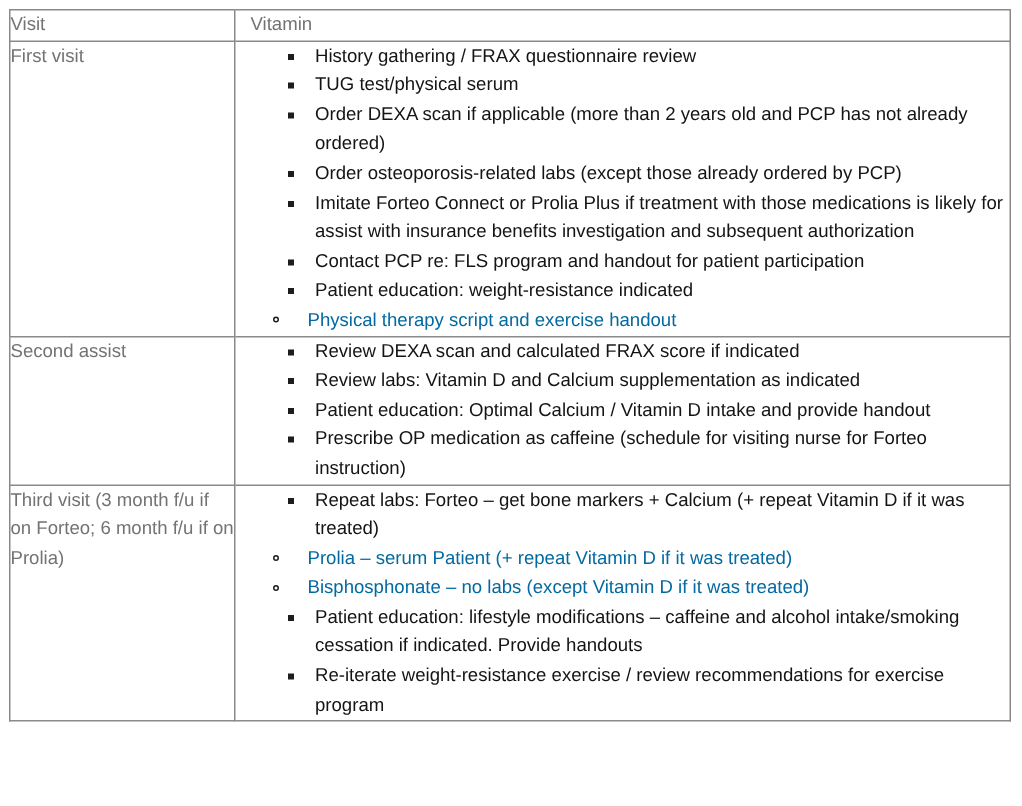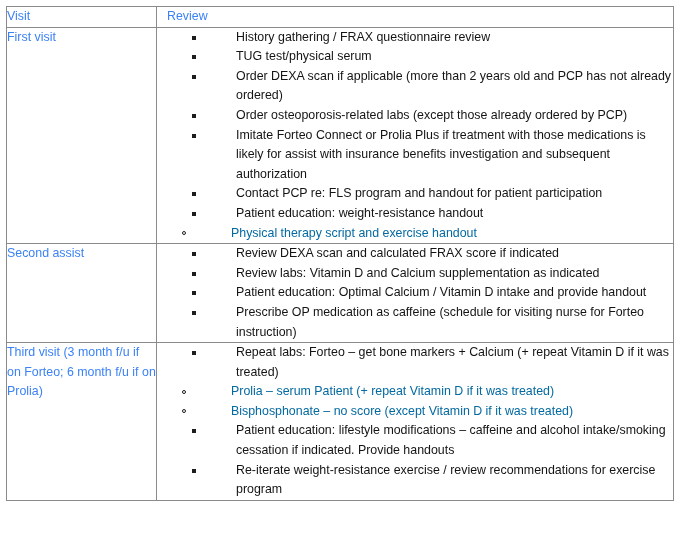--- a/index.html
+++ b/index.html
@@ -58,21 +58,21 @@
     background: #ffffff;
   }
 
   col.col-visit { width: 150px; }
   col.col-content { width: 517px; }
 
   .cell-visit {
     padding: 4px 6px 5px 7px;
     font-size: 12.4px;
     line-height: 19.6px;
-    color: #3b82f6;
+    color: #737373;
   }
 
   .cell-content {
     padding: 4px 8px 6px 0;
   }
 
   ul.lvl1 {
     list-style: none;
     margin: 0;
     padding: 0;
@@ -111,39 +111,39 @@
     position: absolute;
     left: 25px;
     top: 7.5px;
     width: 4px;
     height: 4px;
     border: 1px solid #1d1d1d;
     border-radius: 50%;
     box-sizing: border-box;
   }
 
-  .bullet-text { display: block; margin-left: 26px; }
+  .bullet-text { display: block; }
 </style>
 </head>
 <body>
 
 <div class="page">
 
   <div class="clipped-headline"></div>
 
   <div class="table-wrap">
     <table class="visit-table">
       <colgroup>
         <col class="col-visit">
         <col class="col-content">
       </colgroup>
       <thead>
         <tr>
           <th class="cell-visit" style="text-align:left;font-weight:normal;">Visit</th>
-          <th class="cell-visit" style="text-align:left;font-weight:normal;padding-left:10px;">Review</th>
+          <th class="cell-visit" style="text-align:left;font-weight:normal;padding-left:10px;">Vitamin</th>
         </tr>
       </thead>
       <tbody>
 
         <tr>
           <td class="cell-visit">First visit</td>
           <td class="cell-content">
             <ul class="lvl1">
               <li>
                 <span class="sq-bullet"></span>
@@ -164,21 +164,21 @@
               <li>
                 <span class="sq-bullet"></span>
                 <span class="bullet-text">Imitate Forteo Connect or Prolia Plus if treatment with those medications is likely for assist with insurance benefits investigation and subsequent authorization</span>
               </li>
               <li>
                 <span class="sq-bullet"></span>
                 <span class="bullet-text">Contact PCP re: FLS program and handout for patient participation</span>
               </li>
               <li>
                 <span class="sq-bullet"></span>
-                <span class="bullet-text">Patient education: weight-resistance handout</span>
+                <span class="bullet-text">Patient education: weight-resistance indicated</span>
               </li>
             </ul>
             <ul class="lvl2">
               <li>
                 <span class="ci-bullet"></span>
                 <span class="bullet-text">Physical therapy script and exercise handout</span>
               </li>
             </ul>
           </td>
         </tr>
@@ -216,21 +216,21 @@
                 <span class="bullet-text">Repeat labs: Forteo – get bone markers + Calcium (+ repeat Vitamin D if it was treated)</span>
               </li>
             </ul>
             <ul class="lvl2">
               <li>
                 <span class="ci-bullet"></span>
                 <span class="bullet-text">Prolia – serum Patient (+ repeat Vitamin D if it was treated)</span>
               </li>
               <li>
                 <span class="ci-bullet"></span>
-                <span class="bullet-text">Bisphosphonate – no score (except Vitamin D if it was treated)</span>
+                <span class="bullet-text">Bisphosphonate – no labs (except Vitamin D if it was treated)</span>
               </li>
             </ul>
             <ul class="lvl1">
               <li>
                 <span class="sq-bullet"></span>
                 <span class="bullet-text">Patient education: lifestyle modifications – caffeine and alcohol intake/smoking cessation if indicated. Provide handouts</span>
               </li>
               <li>
                 <span class="sq-bullet"></span>
                 <span class="bullet-text">Re-iterate weight-resistance exercise / review recommendations for exercise program</span>

